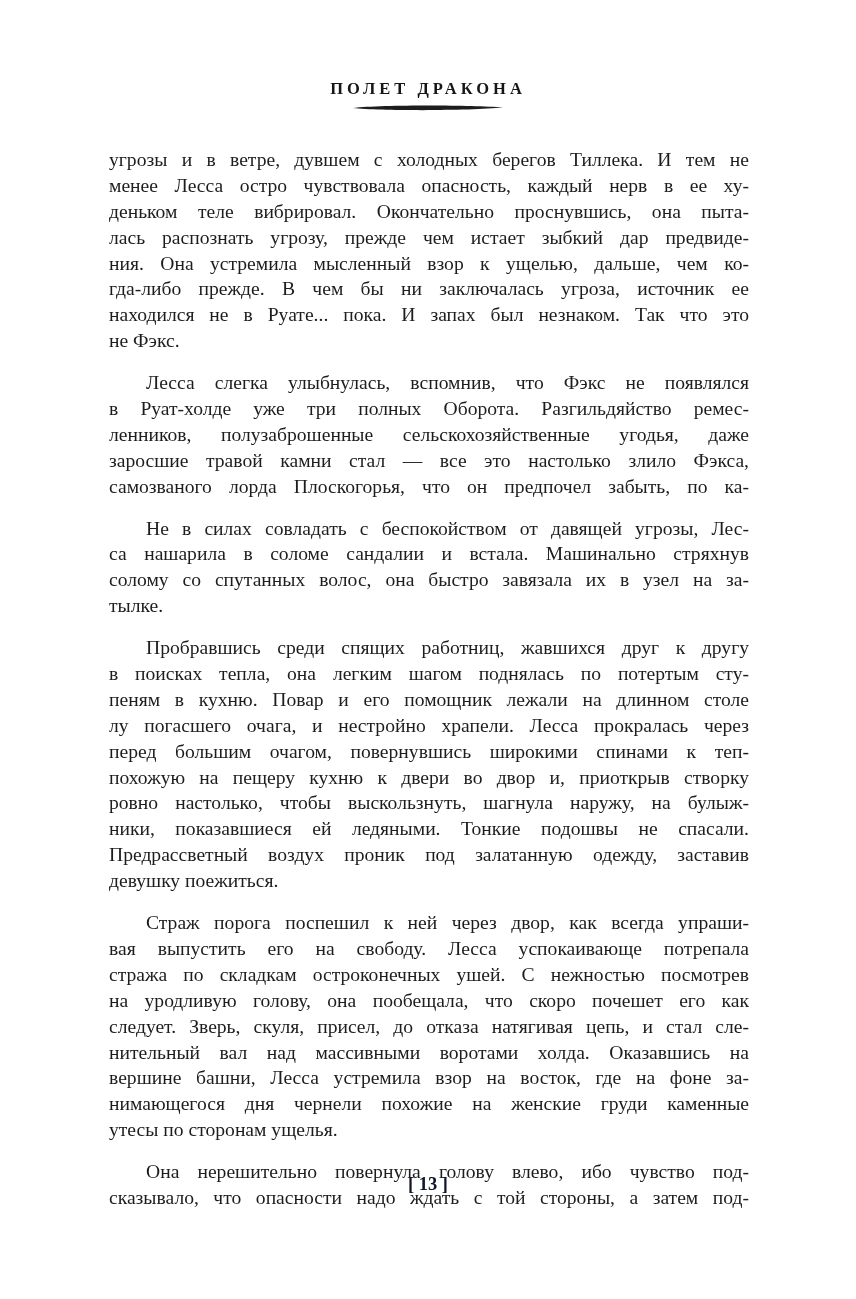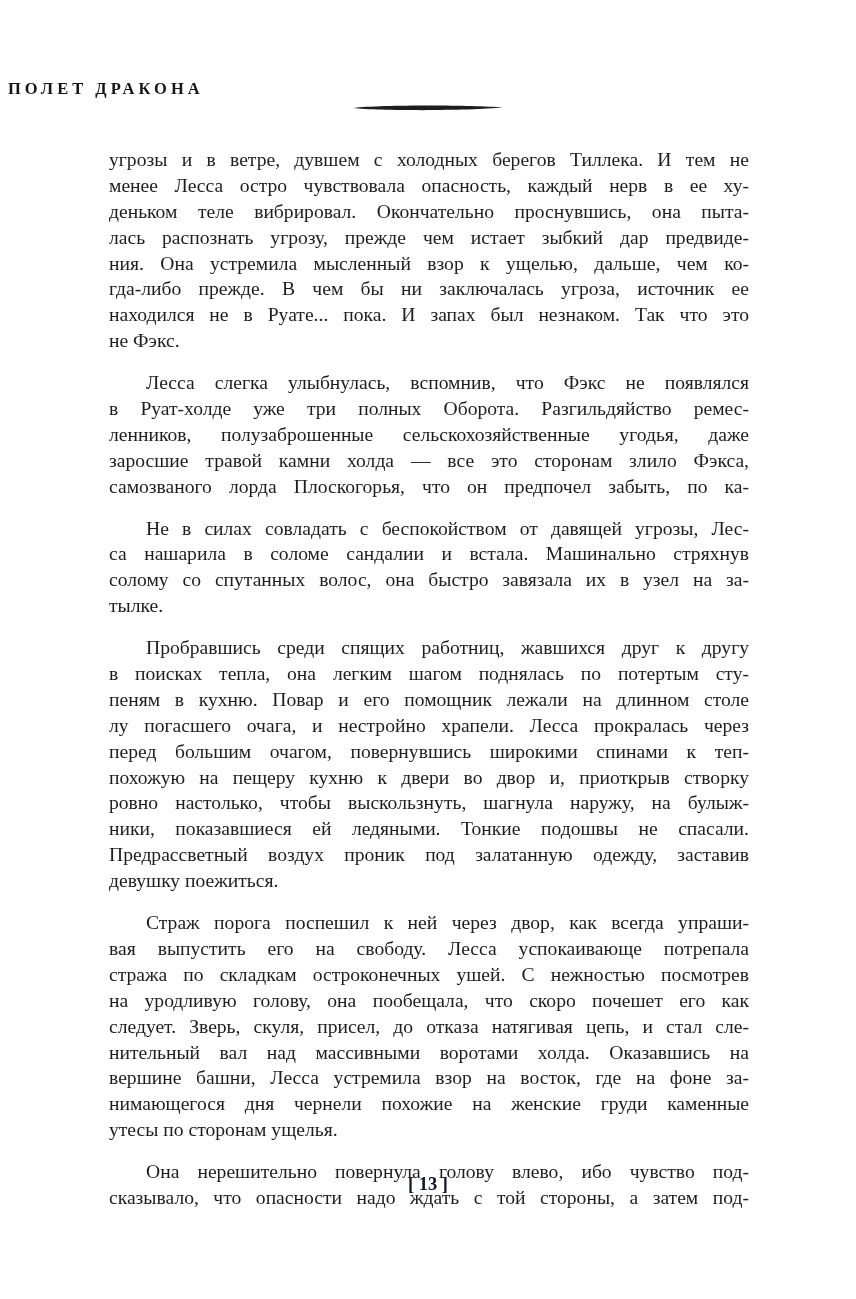--- a/index.html
+++ b/index.html
@@ -11,25 +11,25 @@
     background: #ffffff;
     font-family: "Liberation Serif", "DejaVu Serif", serif;
     color: #1d1d1d;
     overflow: hidden;
   }
   .running-head {
     position: absolute;
     top: 79px;
     left: 0;
     right: 0;
+    text-align: center;
     font-weight: bold;
     font-size: 16.5px;
     letter-spacing: 4px;
     color: #161616;
-    padding-left: 8px;
   }
   .ornament-wrap {
     position: absolute;
     top: 104px;
     left: 0;
     right: 0;
     display: flex;
     justify-content: center;
   }
   .text-body {
@@ -85,21 +85,21 @@
         <div class="line">лась распознать угрозу, прежде чем истает зыбкий дар предвиде-</div>
         <div class="line">ния. Она устремила мысленный взор к ущелью, дальше, чем ко-</div>
         <div class="line">гда-либо прежде. В чем бы ни заключалась угроза, источник ее</div>
         <div class="line">находился не в Руате... пока. И запах был незнаком. Так что это</div>
         <div class="line last">не Фэкс.</div>
       </div>
       <div class="paragraph">
         <div class="line first">Лесса слегка улыбнулась, вспомнив, что Фэкс не появлялся</div>
         <div class="line">в Руат-холде уже три полных Оборота. Разгильдяйство ремес-</div>
         <div class="line">ленников, полузаброшенные сельскохозяйственные угодья, даже</div>
-        <div class="line">заросшие травой камни холда — все это сторонам злило Фэкса,</div>
+        <div class="line">заросшие травой камни стал — все это настолько злило Фэкса,</div>
         <div class="line">самозваного лорда Плоскогорья, что он предпочел забыть, по ка-</div>
       </div>
       <div class="paragraph">
         <div class="line first">Не в силах совладать с беспокойством от давящей угрозы, Лес-</div>
         <div class="line">са нашарила в соломе сандалии и встала. Машинально стряхнув</div>
         <div class="line">солому со спутанных волос, она быстро завязала их в узел на за-</div>
         <div class="line last">тылке.</div>
       </div>
       <div class="paragraph">
         <div class="line first">Пробравшись среди спящих работниц, жавшихся друг к другу</div>

